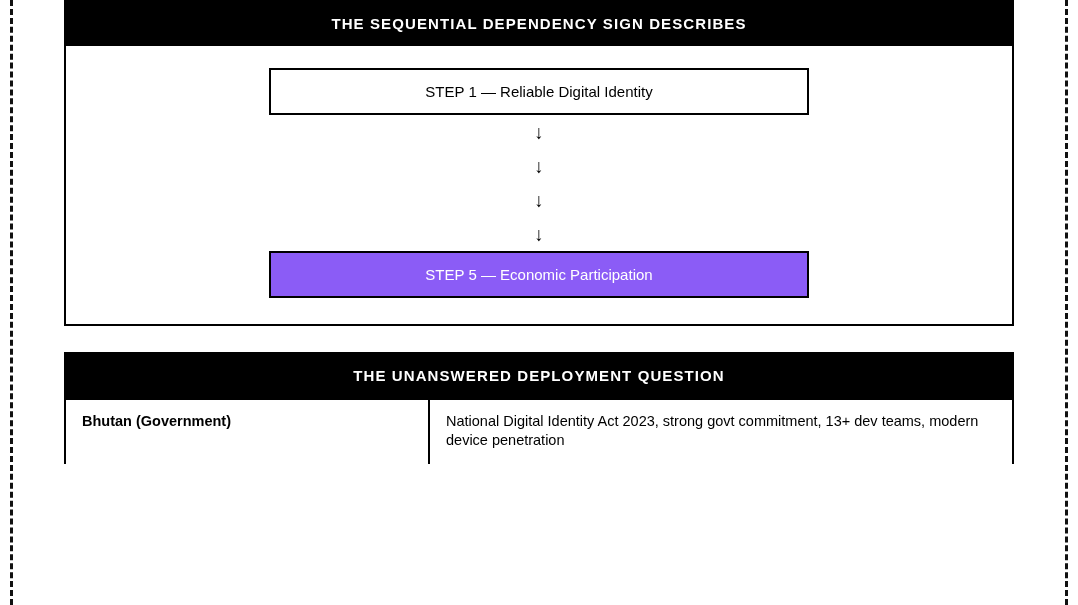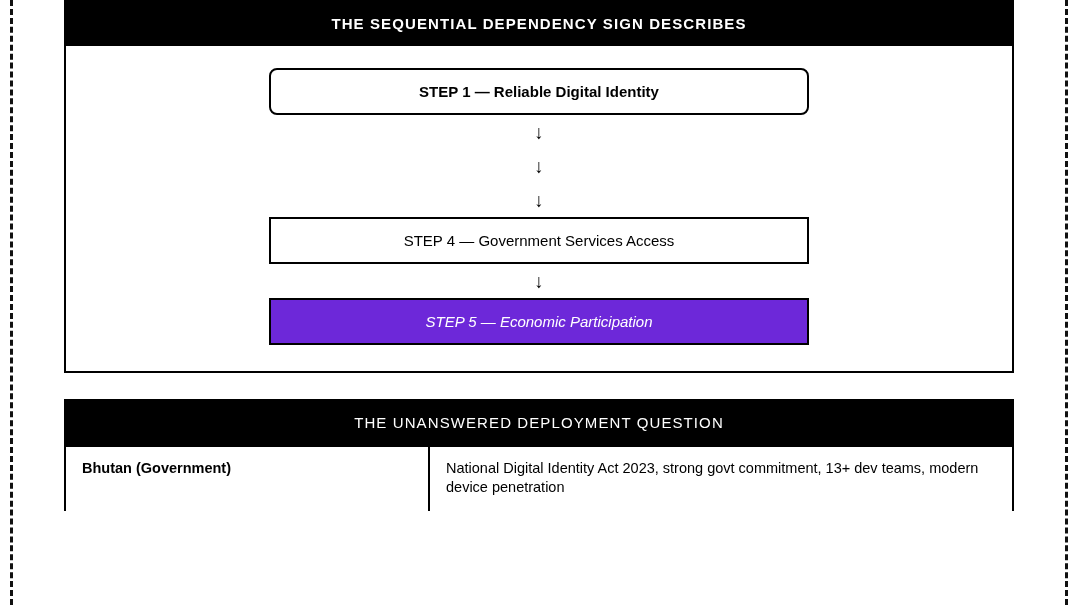--- a/index.html
+++ b/index.html
@@ -61,47 +61,46 @@
   .flow-box {
     width: 540px;
     box-sizing: border-box;
     border: 2px solid #000000;
     background: #ffffff;
     color: #000000;
     text-align: center;
     font-size: 15px;
     padding: 13px 10px;
   }
-  .flow-box.first { font-weight: bold; border-radius: 8px; }
+  .flow-box.first { font-weight: normal; }
   .flow-box.terminal {
-    background: #6d28d9;
+    background: #8b5cf6;
     color: #ffffff;
     border-color: #000000;
-    font-style: italic;
   }
   .arrow {
     font-size: 19px;
     line-height: 1;
     color: #000000;
     padding: 8px 0 7px;
   }
 
   
   .section-gap { height: 26px; }
 
   .table-wrap {
     border: 2px solid #000000;
     border-bottom: none;
     box-sizing: border-box;
   }
   .table-header {
     background: #000000;
     color: #ffffff;
     text-align: center;
-    font-weight: normal;
+    font-weight: bold;
     font-size: 15px;
     letter-spacing: 1.1px;
     padding: 13px 10px 14px;
   }
   table.dep-table {
     width: 100%;
     border-collapse: collapse;
     table-layout: fixed;
   }
   table.dep-table td {
@@ -137,21 +136,20 @@
           <div class="flow-box first">STEP 1 — Reliable Digital Identity</div>
 
           <div class="arrow">↓</div>
 
 
           <div class="arrow">↓</div>
 
 
           <div class="arrow">↓</div>
 
-          <div class="flow-box">STEP 4 — Government Services Access</div>
 
           <div class="arrow">↓</div>
 
           <div class="flow-box terminal">STEP 5 — Economic Participation</div>
 
         </div>
       </div>
     </div>
 
     <div class="section-gap"></div>

